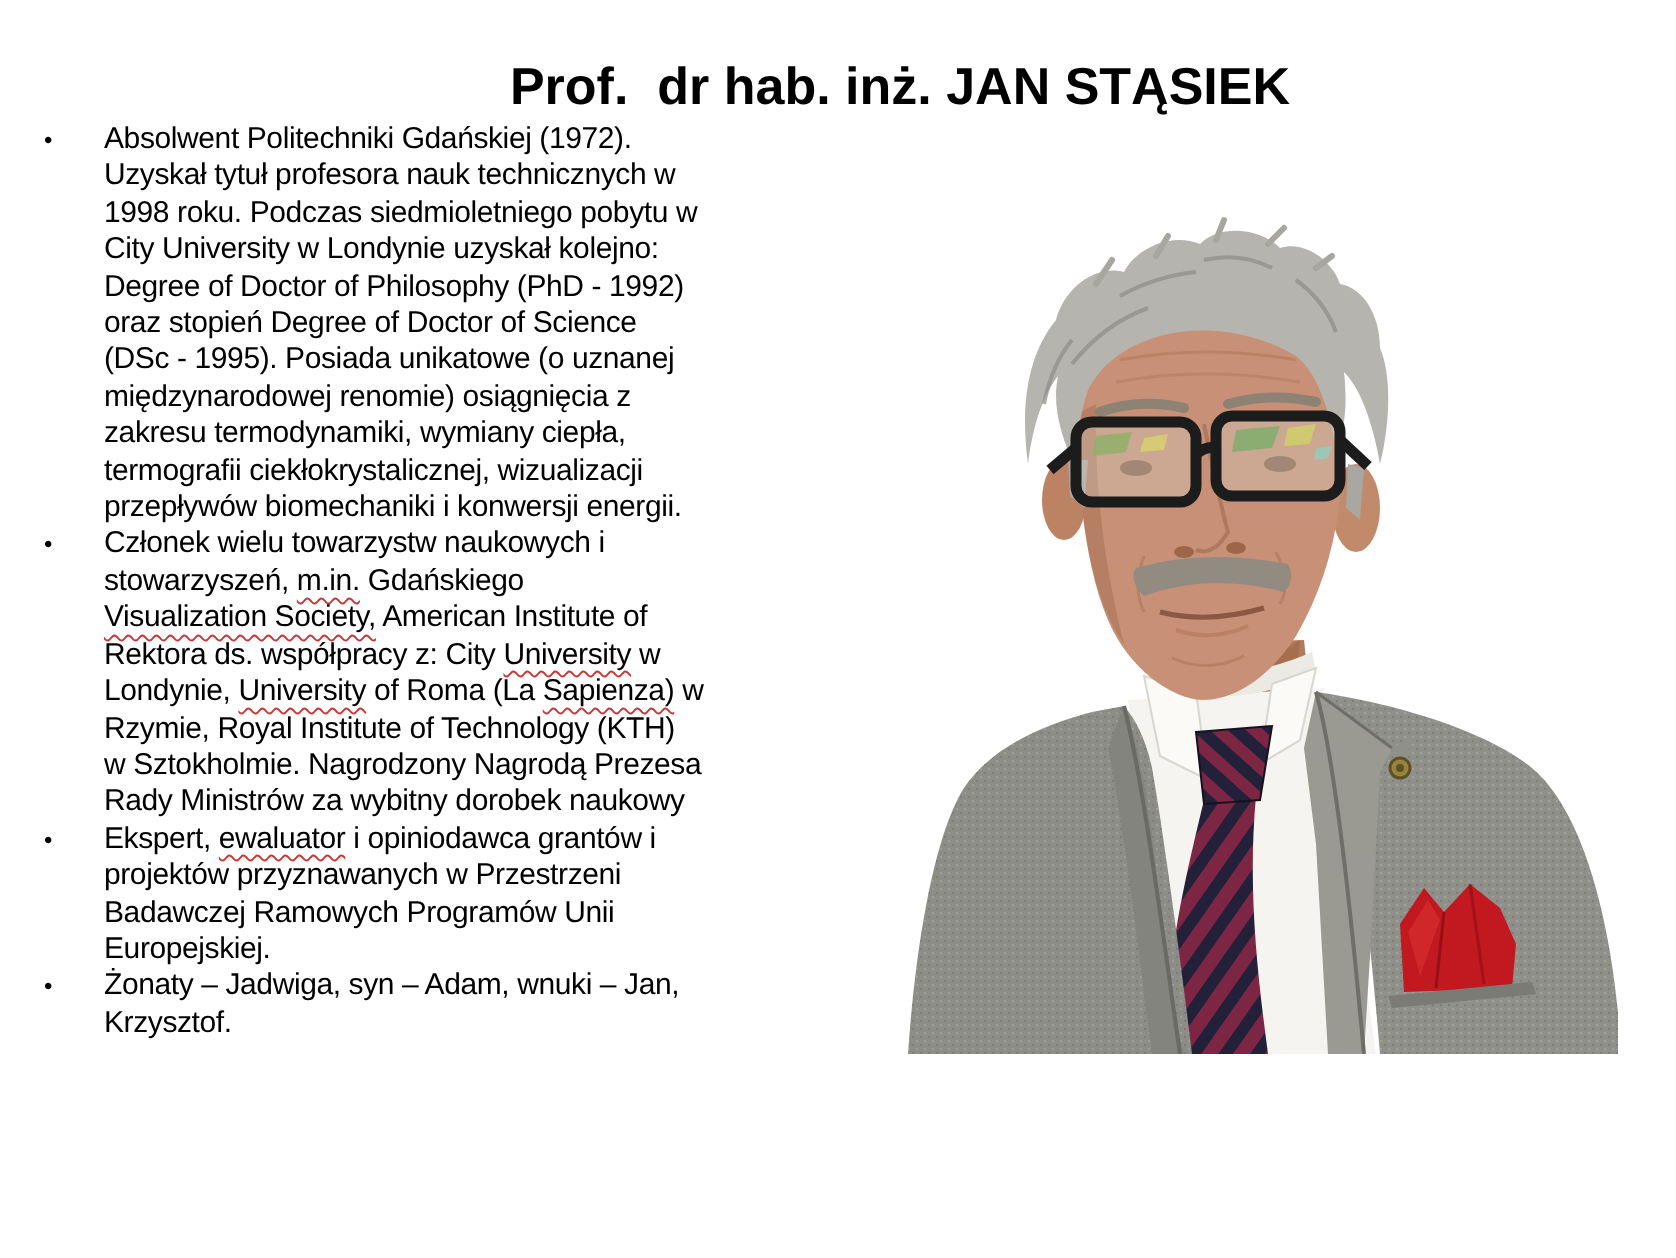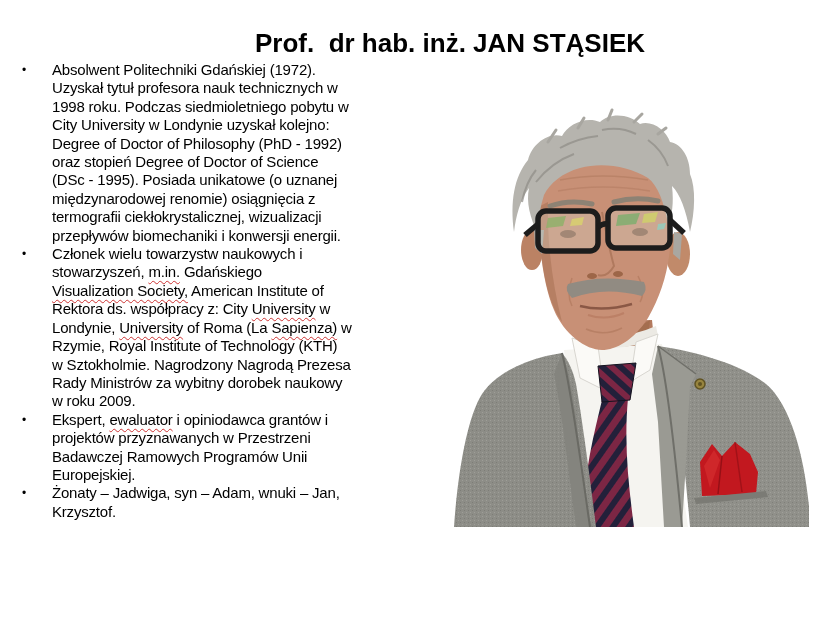--- a/index.html
+++ b/index.html
@@ -157,36 +157,36 @@
         <span class="bullet-marker">•</span>
         <div class="bullet-body">
           <div class="line"><span>Absolwent Politechniki Gdańskiej (1972).</span></div>
           <div class="line"><span>Uzyskał tytuł profesora nauk technicznych w</span></div>
           <div class="line"><span>1998 roku. Podczas siedmioletniego pobytu w</span></div>
           <div class="line"><span>City University w Londynie uzyskał kolejno:</span></div>
           <div class="line"><span>Degree of Doctor of Philosophy (PhD - 1992)</span></div>
           <div class="line"><span>oraz stopień Degree of Doctor of Science</span></div>
           <div class="line"><span>(DSc - 1995). Posiada unikatowe (o uznanej</span></div>
           <div class="line"><span>międzynarodowej renomie) osiągnięcia z</span></div>
+          <div class="line"><span>zakresu termodynamiki, wymiany ciepła,</span></div>
           <div class="line"><span>termografii ciekłokrystalicznej, wizualizacji</span></div>
           <div class="line"><span>przepływów biomechaniki i konwersji energii.</span></div>
         </div>
       </div>
       <div class="bullet-item">
         <span class="bullet-marker">•</span>
         <div class="bullet-body">
           <div class="line"><span>Członek wielu towarzystw naukowych i</span></div>
           <div class="line"><span>stowarzyszeń, </span><span class="sq">m.in.</span><span> Gdańskiego</span></div>
           <div class="line"><span class="sq">Visualization Society,</span><span> American Institute of</span></div>
           <div class="line"><span>Rektora ds. współpracy z: City </span><span class="sq">University</span><span> w</span></div>
           <div class="line"><span>Londynie, </span><span class="sq">University</span><span> of Roma (La </span><span class="sq">Sapienza)</span><span> w</span></div>
           <div class="line"><span>Rzymie, Royal Institute of Technology (KTH)</span></div>
           <div class="line"><span>w Sztokholmie. Nagrodzony Nagrodą Prezesa</span></div>
           <div class="line"><span>Rady Ministrów za wybitny dorobek naukowy</span></div>
-          <div class="line"><span>w roku 2009.</span></div>
         </div>
       </div>
       <div class="bullet-item">
         <span class="bullet-marker">•</span>
         <div class="bullet-body">
           <div class="line"><span>Ekspert, </span><span class="sq">ewaluator</span><span> i opiniodawca grantów i</span></div>
           <div class="line"><span>projektów przyznawanych w Przestrzeni</span></div>
           <div class="line"><span>Badawczej Ramowych Programów Unii</span></div>
           <div class="line"><span>Europejskiej.</span></div>
         </div>

